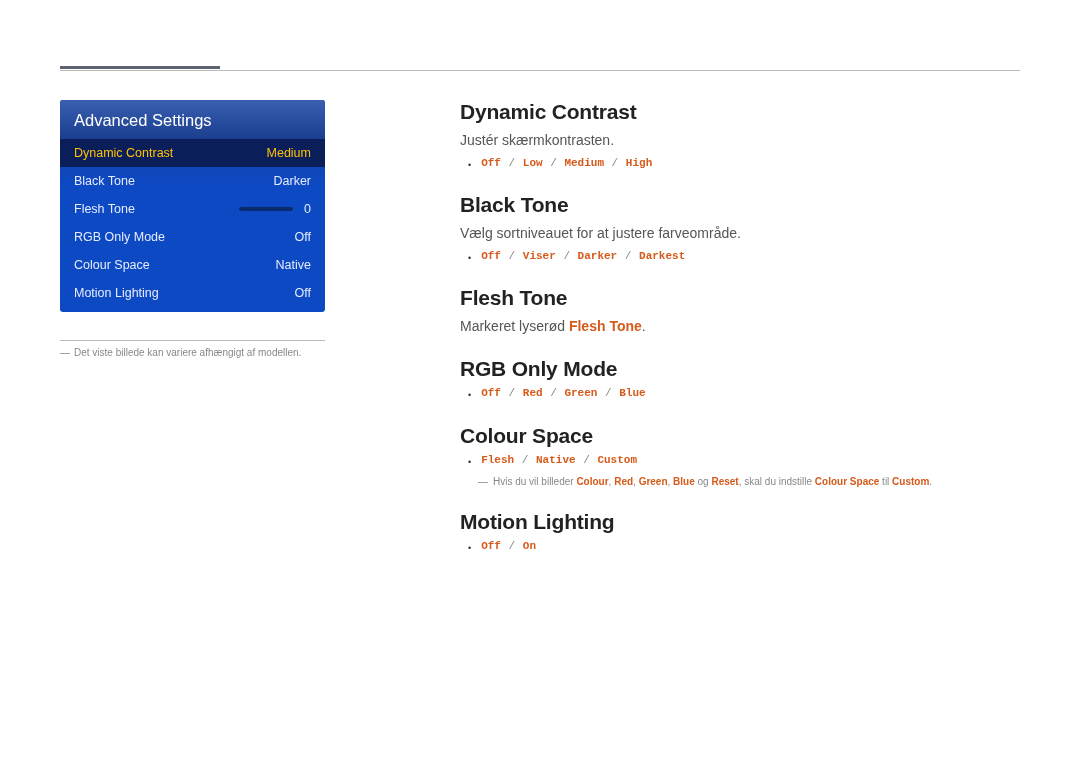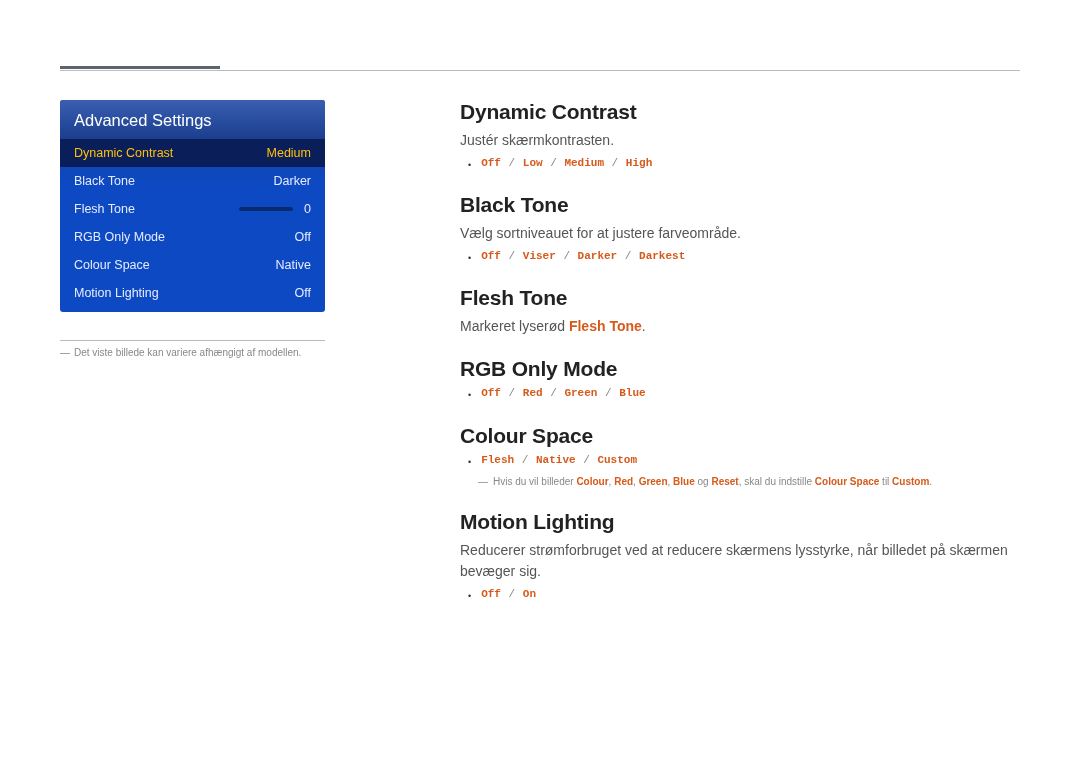--- a/index.html
+++ b/index.html
@@ -139,21 +139,20 @@
         <div class="note">
           <span class="dash">―</span>
           <span>
             <span>Hvis du vil billeder </span><span class="inline-bold">Colour</span>, <span class="inline-bold">Red</span>, <span class="inline-bold">Green</span>, <span class="inline-bold">Blue</span> og <span class="inline-bold">Reset</span><span>, skal du indstille </span><span class="inline-bold">Colour Space</span><span> til </span><span class="inline-bold">Custom</span><span>.</span>
           </span>
         </div>
       </div>
 
       <div class="section">
         <h2>Motion Lighting</h2>
-        <p class="desc">Reducerer strømforbruget ved at reducere skærmens lysstyrke, når billedet på skærmen bevæger sig.</p>
         <div class="bullet">
           <span class="dot">•</span>
           <span class="opts">
             <span>Off</span><span class="sep"> / </span><span>On</span>
           </span>
         </div>
       </div>
 
     </div>
   </div>

